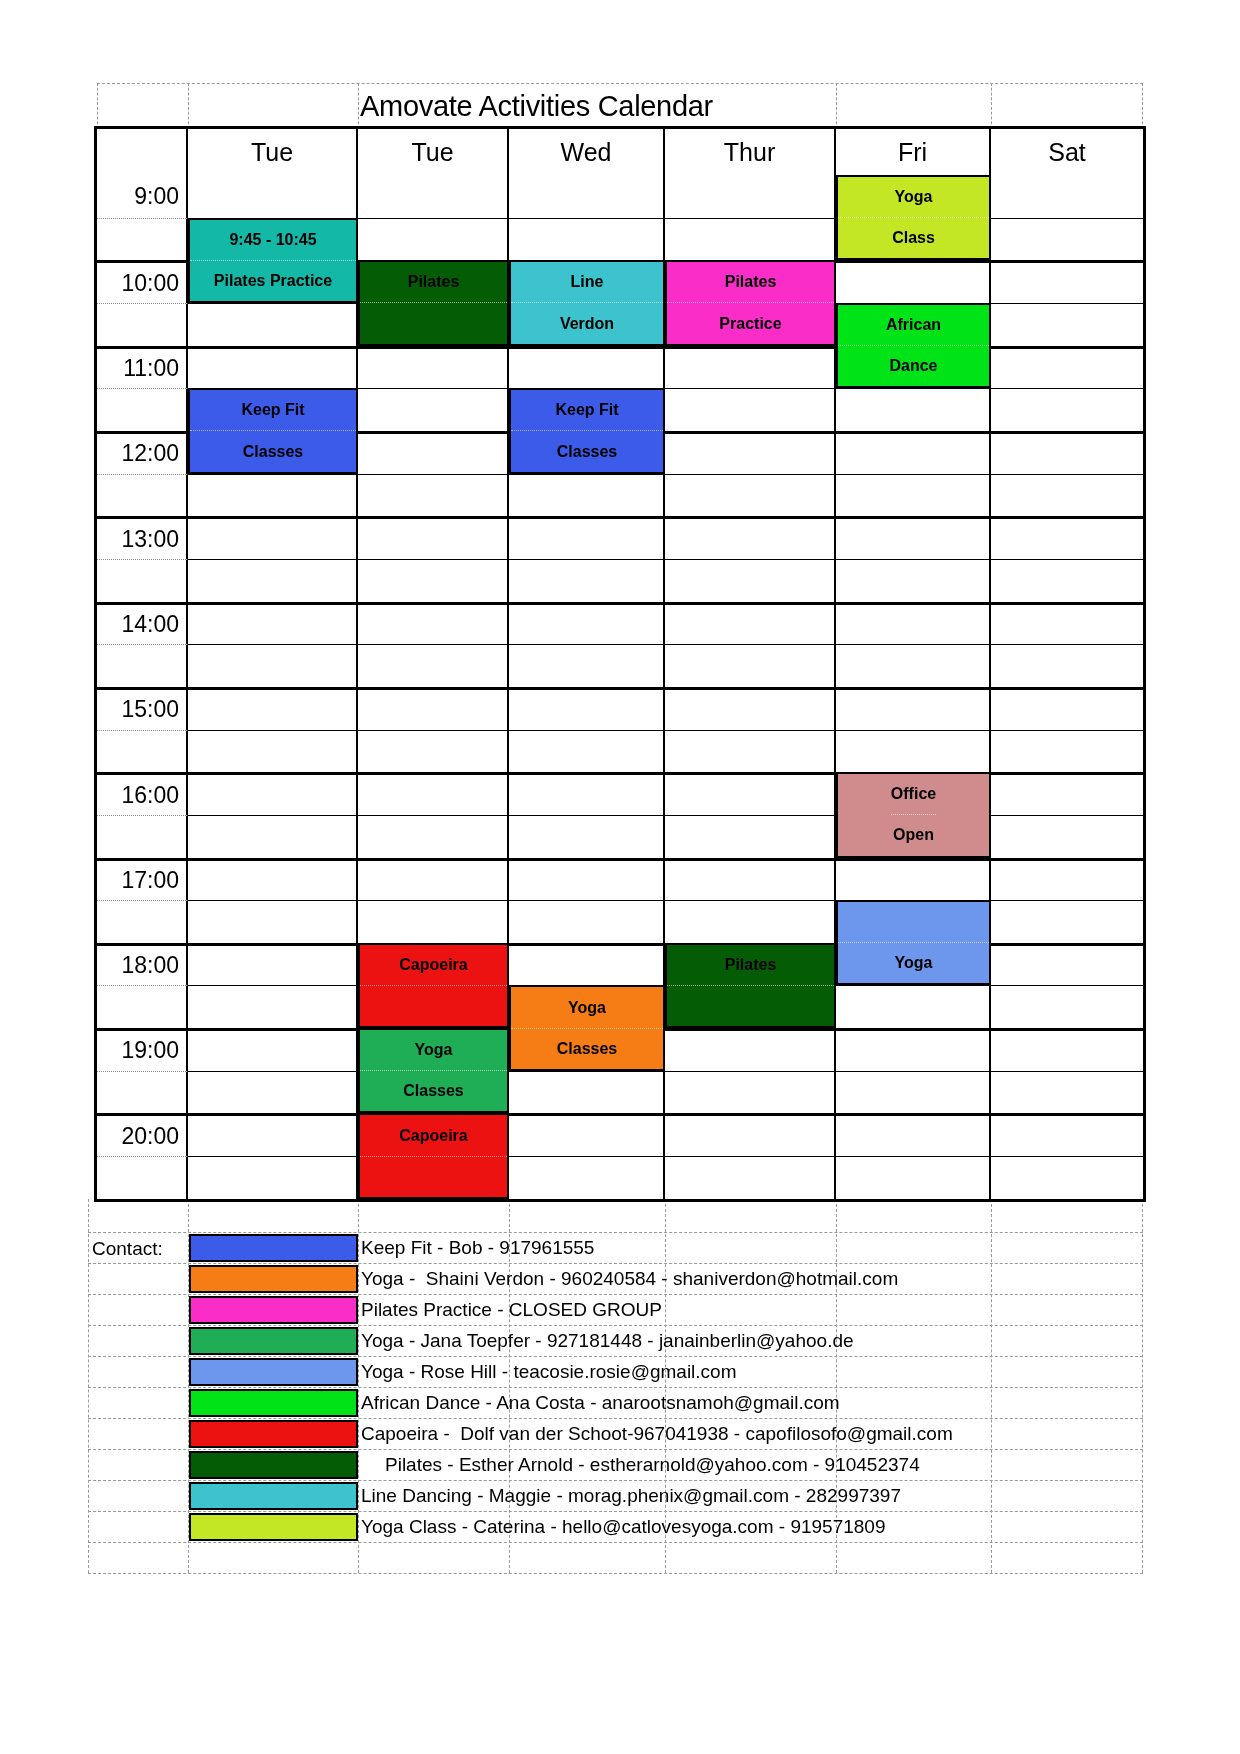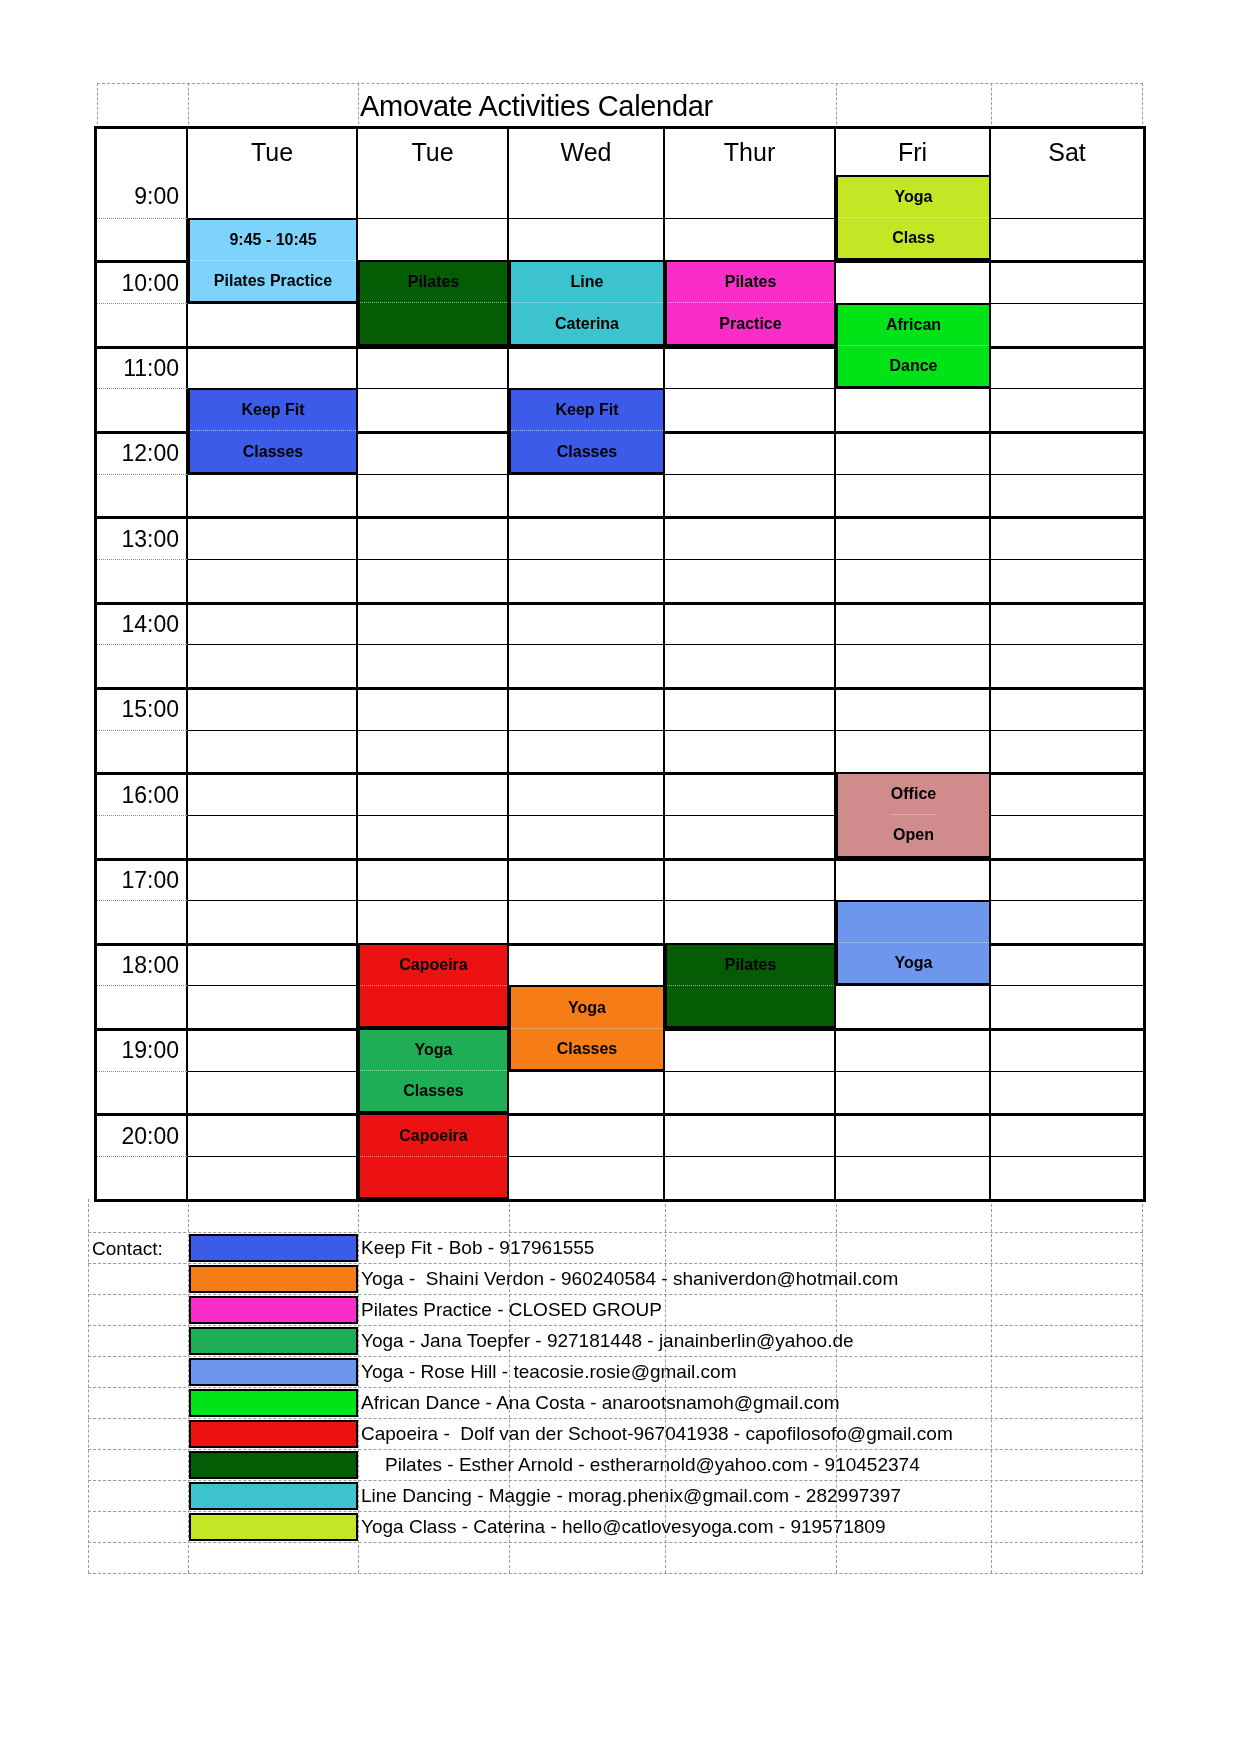--- a/index.html
+++ b/index.html
@@ -261,31 +261,31 @@
       <div class="day-cell half-top" style="grid-area: 25 / 2;"></div>
       <div class="day-cell half-top" style="grid-area: 25 / 3;"></div>
       <div class="day-cell half-top" style="grid-area: 25 / 4;"></div>
       <div class="day-cell half-top" style="grid-area: 25 / 5;"></div>
       <div class="day-cell half-top" style="grid-area: 25 / 6;"></div>
       <div class="day-cell half-top lastcol" style="grid-area: 25 / 7;"></div>
       <div class="event" style="grid-area: 2 / 6 / span 2; background: rgb(195, 231, 36);">
         <div class="ev-half top">Yoga</div>
         <div class="ev-half">Class</div>
       </div>
-      <div class="event" style="grid-area: 3 / 2 / span 2; background: #7dd3fc;">
+      <div class="event" style="grid-area: 3 / 2 / span 2; background: #14b8a6;">
         <div class="ev-half top">9:45 - 10:45</div>
         <div class="ev-half">Pilates Practice</div>
       </div>
       <div class="event" style="grid-area: 4 / 3 / span 2; background: rgb(4, 92, 4);">
         <div class="ev-half top">Pilates</div>
         <div class="ev-half"></div>
       </div>
       <div class="event" style="grid-area: 4 / 4 / span 2; background: rgb(60, 195, 205);">
         <div class="ev-half top">Line</div>
-        <div class="ev-half">Caterina</div>
+        <div class="ev-half">Verdon</div>
       </div>
       <div class="event" style="grid-area: 4 / 5 / span 2; background: rgb(251, 45, 200);">
         <div class="ev-half top">Pilates</div>
         <div class="ev-half">Practice</div>
       </div>
       <div class="event" style="grid-area: 5 / 6 / span 2; background: rgb(0, 227, 22);">
         <div class="ev-half top">African</div>
         <div class="ev-half">Dance</div>
       </div>
       <div class="event" style="grid-area: 7 / 2 / span 2; background: rgb(60, 91, 233);">

